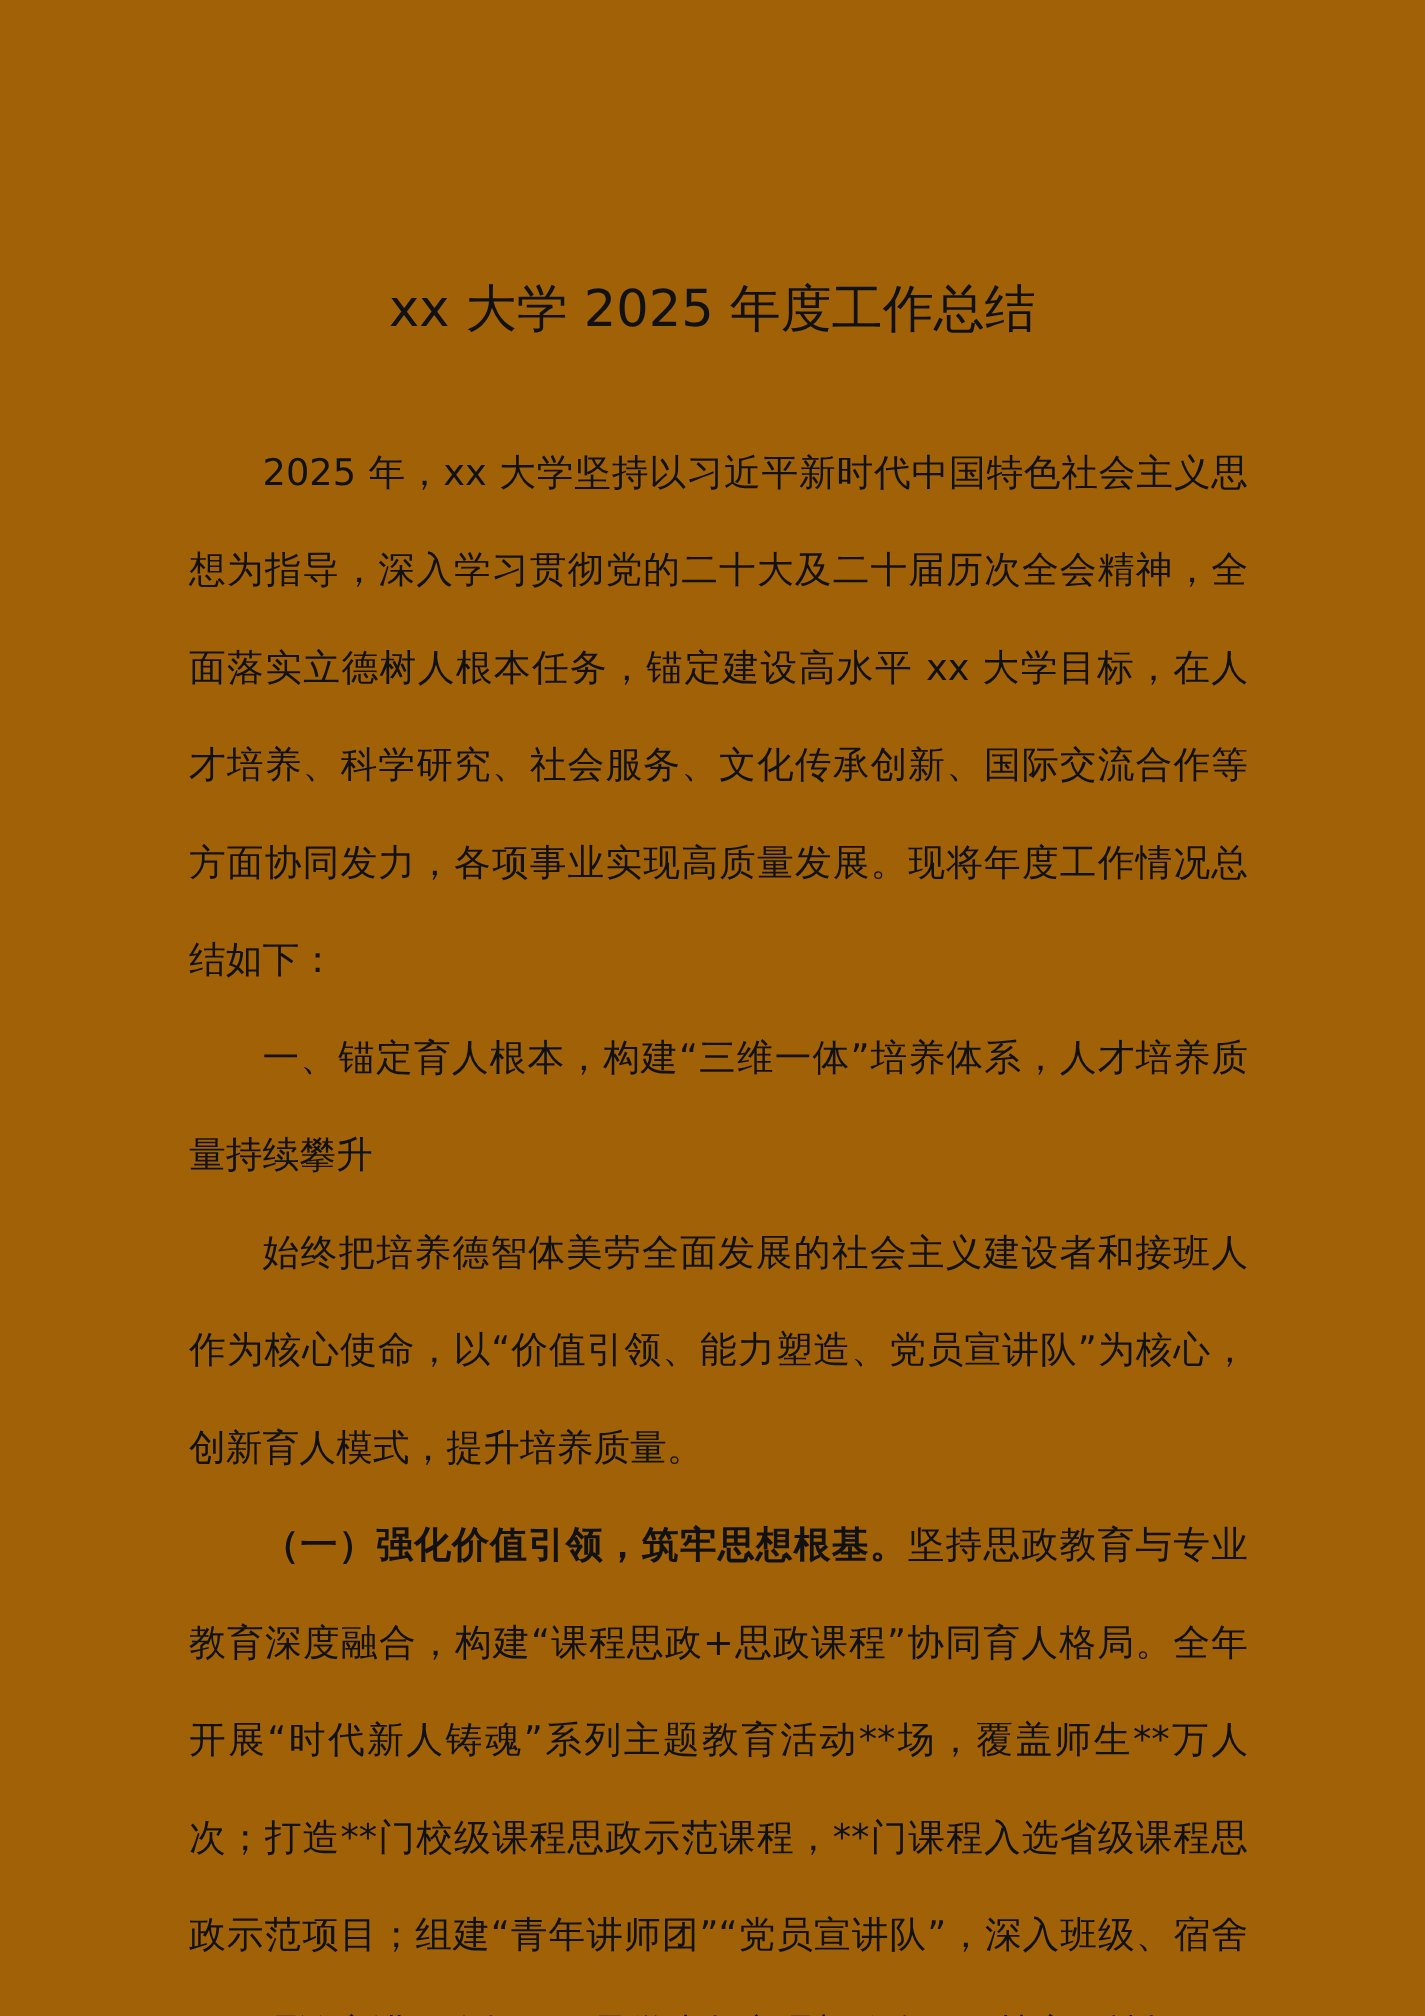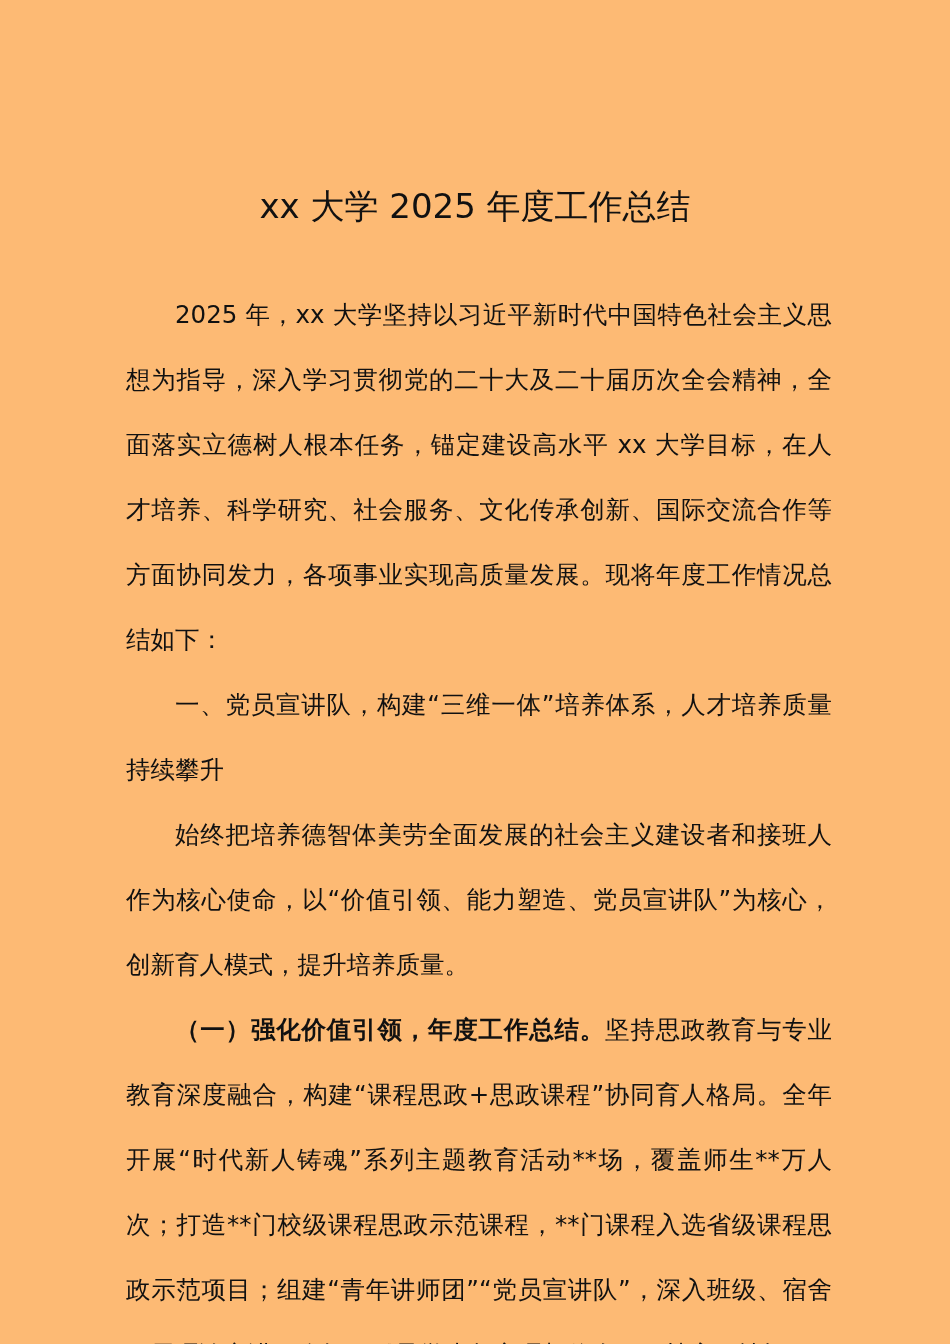--- a/index.html
+++ b/index.html
@@ -14,21 +14,21 @@
       overflow: hidden;
       font-family: "DejaVu Sans", sans-serif;
       color: #111111;
     }
     .page {
       position: absolute;
       left: 0;
       top: 0;
       width: 950px;
       height: 1344px;
-      background: #fdba74;
+      background: #a16207;
     }
     .title {
       position: absolute;
       left: 0;
       top: 183px;
       width: 950px;
       text-align: center;
       font-size: 34px;
       line-height: 46px;
       letter-spacing: 0px;
@@ -58,17 +58,17 @@
     }
   </style>
 </head>
 <body>
 
 <div class="page">
   <div class="title">xx 大学 2025 年度工作总结</div>
 
   <div class="body">
     <p class="para">2025 年，xx 大学坚持以习近平新时代中国特色社会主义思想为指导，深入学习贯彻党的二十大及二十届历次全会精神，全面落实立德树人根本任务，锚定建设高水平 xx 大学目标，在人才培养、科学研究、社会服务、文化传承创新、国际交流合作等方面协同发力，各项事业实现高质量发展。现将年度工作情况总结如下：</p>
-    <p class="heading1">一、党员宣讲队，构建“三维一体”培养体系，人才培养质量持续攀升</p>
+    <p class="heading1">一、锚定育人根本，构建“三维一体”培养体系，人才培养质量持续攀升</p>
     <p class="para">始终把培养德智体美劳全面发展的社会主义建设者和接班人作为核心使命，以“价值引领、能力塑造、党员宣讲队”为核心，创新育人模式，提升培养质量。</p>
-    <p class="para"><span class="bold-lead">（一）强化价值引领，年度工作总结。</span><span>坚持思政教育与专业教育深度融合，构建“课程思政+思政课程”协同育人格局。全年开展“时代新人铸魂”系列主题教育活动**场，覆盖师生**万人次；打造**门校级课程思政示范课程，**门课程入选省级课程思政示范项目；组建“青年讲师团”“党员宣讲队”，深入班级、宿舍开展理论宣讲**余场，引导学生坚定理想信念，厚植家国情怀。</span></p>
+    <p class="para"><span class="bold-lead">（一）强化价值引领，筑牢思想根基。</span><span>坚持思政教育与专业教育深度融合，构建“课程思政+思政课程”协同育人格局。全年开展“时代新人铸魂”系列主题教育活动**场，覆盖师生**万人次；打造**门校级课程思政示范课程，**门课程入选省级课程思政示范项目；组建“青年讲师团”“党员宣讲队”，深入班级、宿舍开展理论宣讲**余场，引导学生坚定理想信念，厚植家国情怀。</span></p>
   </div>
 </div>
 
 </body></html>

